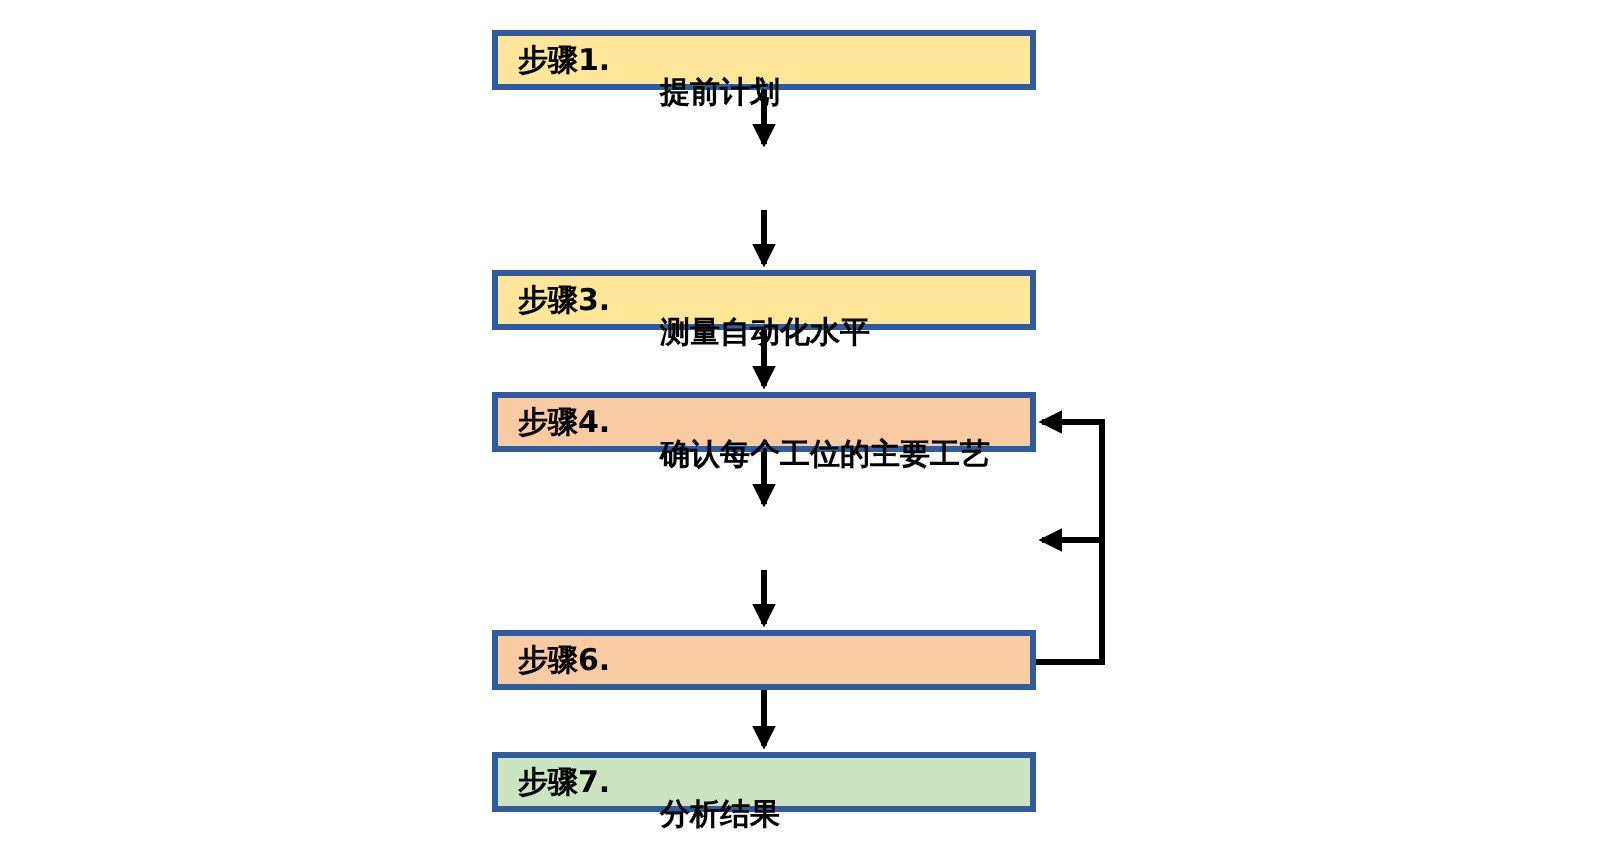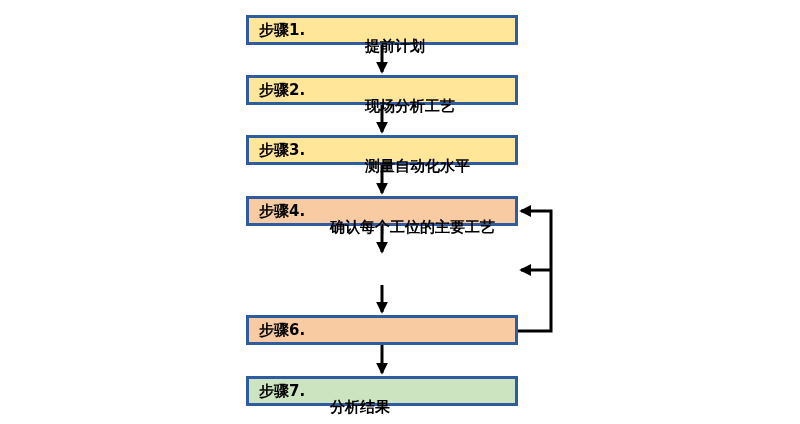--- a/index.html
+++ b/index.html
@@ -37,21 +37,21 @@
     box-sizing: border-box;
     border: 3px solid var(--box-border, #2E5C9E);
     display: flex;
     align-items: center;
     padding-left: 10px;
     font-size: 15px;
     font-weight: bold;
     color: var(--text, #000);
     white-space: nowrap;
   }
-  .g-plan    { background: var(--fill-plan, #FFE699); gap: 35px; }
+  .g-plan    { background: var(--fill-plan, #FFE699); }
   .g-measure { background: var(--fill-measure, #F9CBA3); }
   .g-result  { background: var(--fill-result, #CCE4BF); }
   .lbl {
     display: inline-block;
     width: 71px;
     flex: 0 0 71px;
   }
   .txt {
     display: inline-block;
     margin-top: 33px;
@@ -76,24 +76,20 @@
     <path class="conn" d="M382,345 L382,373" marker-end="url(#ah)"></path>
     <path class="conn" d="M518,331 L551,331 L551,211 L521,211" marker-end="url(#ah)"></path>
     <path class="conn" d="M551,270 L521,270" marker-end="url(#ah)"></path>
   </svg>
 
   <div class="box g-plan" style="top:15px">
     <span class="lbl">步骤1.</span>
     <span class="txt">提前计划</span>
   </div>
 
-  <div class="box g-plan" style="top:75px">
-    <span class="lbl">步骤2.</span>
-    <span class="txt">现场分析工艺</span>
-  </div>
 
   <div class="box g-plan" style="top:135px">
     <span class="lbl">步骤3.</span>
     <span class="txt">测量自动化水平</span>
   </div>
 
   <div class="box g-measure" style="top:196px">
     <span class="lbl">步骤4.</span>
     <span class="txt">确认每个工位的主要工艺</span>
   </div>

